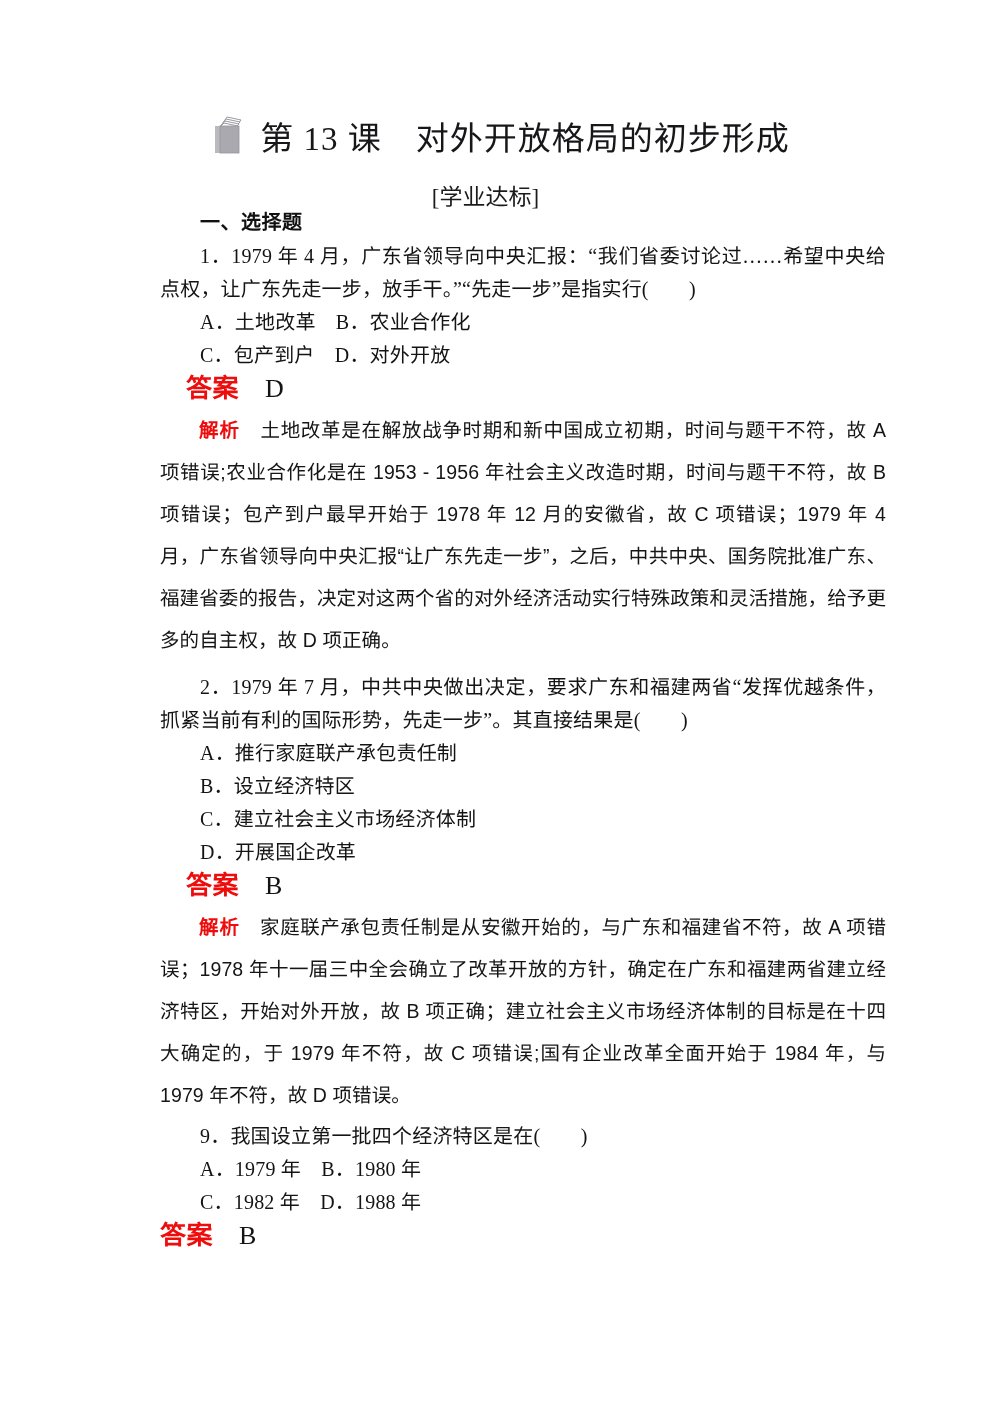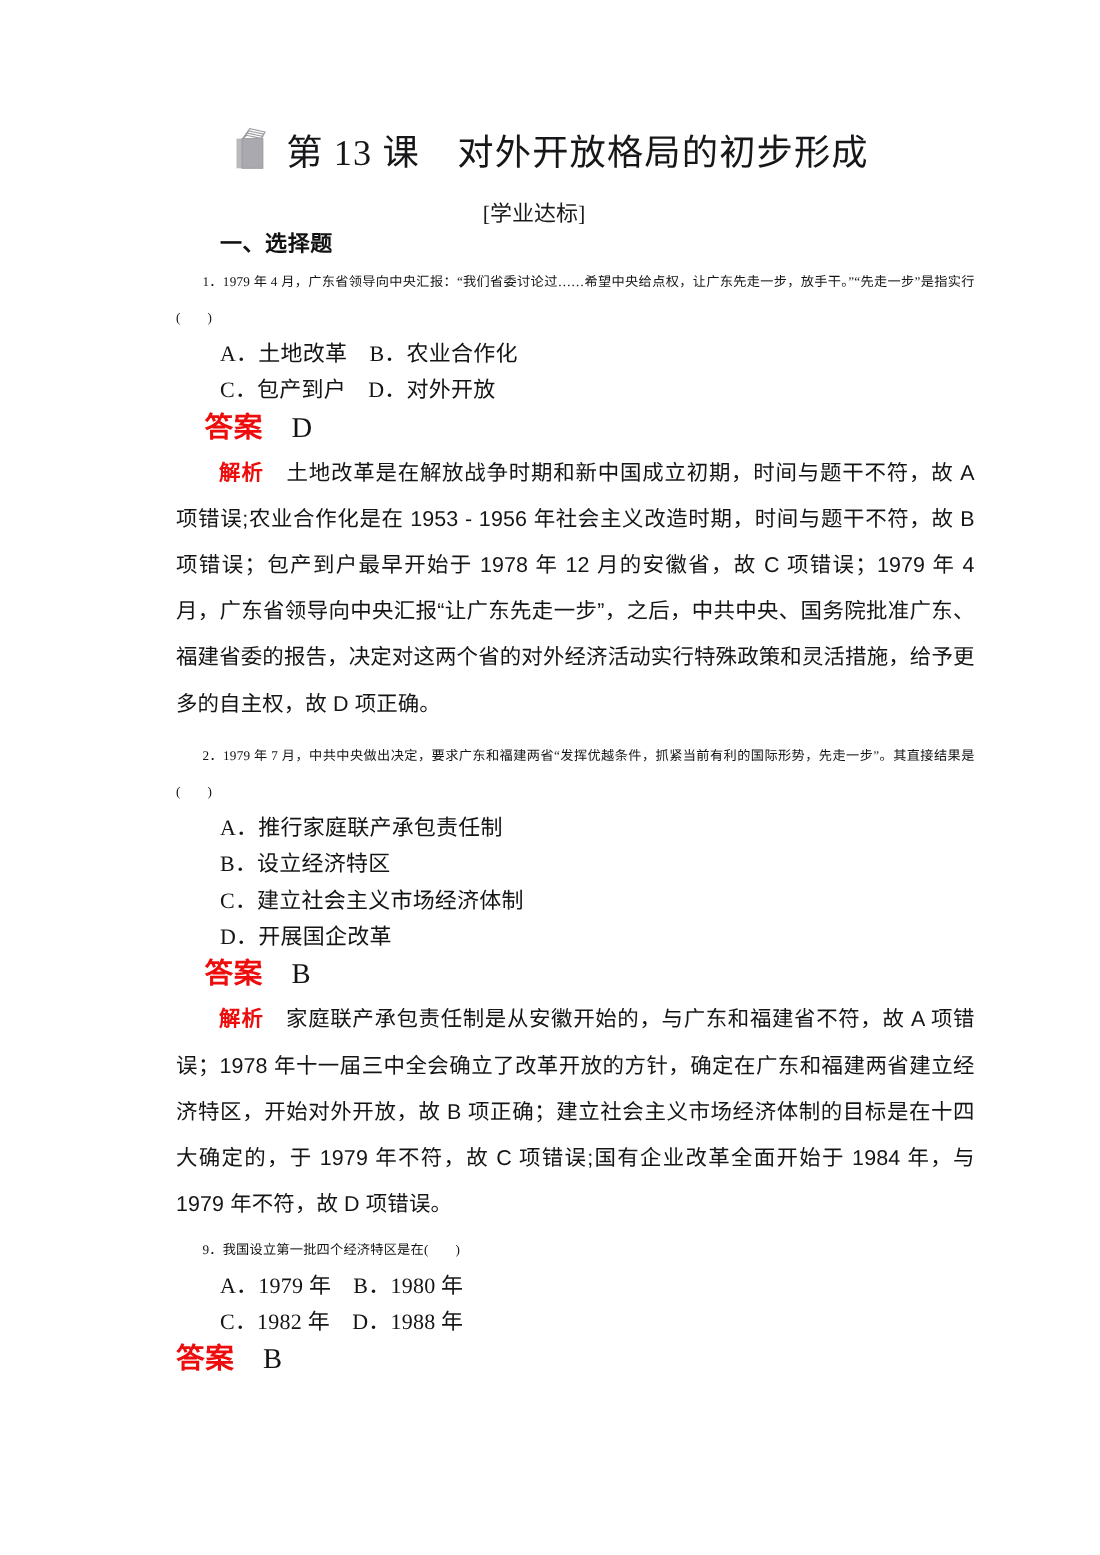--- a/index.html
+++ b/index.html
@@ -50,21 +50,21 @@
     color: #17171a;
     white-space: nowrap;
   }
   .subtitle {
     position: absolute;
     left: 0;
     top: 178px;
     width: 971px;
     text-align: center;
     font-family: "Liberation Serif", "DejaVu Serif", serif;
-    font-size: 20px;
+    font-size: 23px;
     color: #1a1a1a;
   }
 
   
   .content {
     position: absolute;
     left: 138px;
     top: 206px;
     width: 726px;
     margin-left: 22px;
@@ -77,21 +77,21 @@
     text-indent: 2em;
     line-height: 32px;
     margin: 0 0 2px 0;
     color: #111;
     letter-spacing: 0.5px;
   }
 
   
   .q-stem {
     font-family: "Liberation Serif", "DejaVu Serif", serif;
-    font-size: 12px;
+    font-size: 20px;
     line-height: 33px;
     text-indent: 2em;
     margin: 0;
     text-align: justify;
     text-justify: inter-ideograph;
     color: #141414;
     letter-spacing: 0.2px;
   }
   .q-option {
     font-family: "Liberation Serif", "DejaVu Serif", serif;

